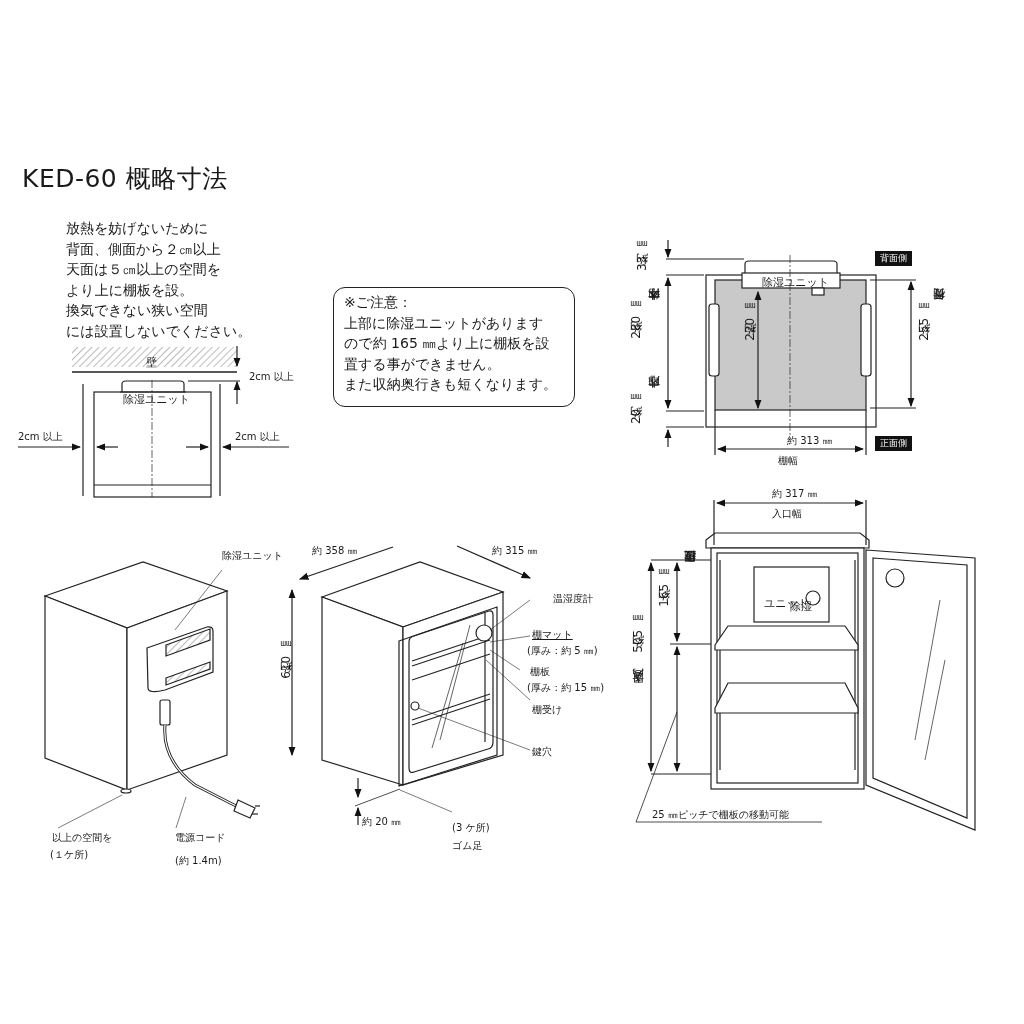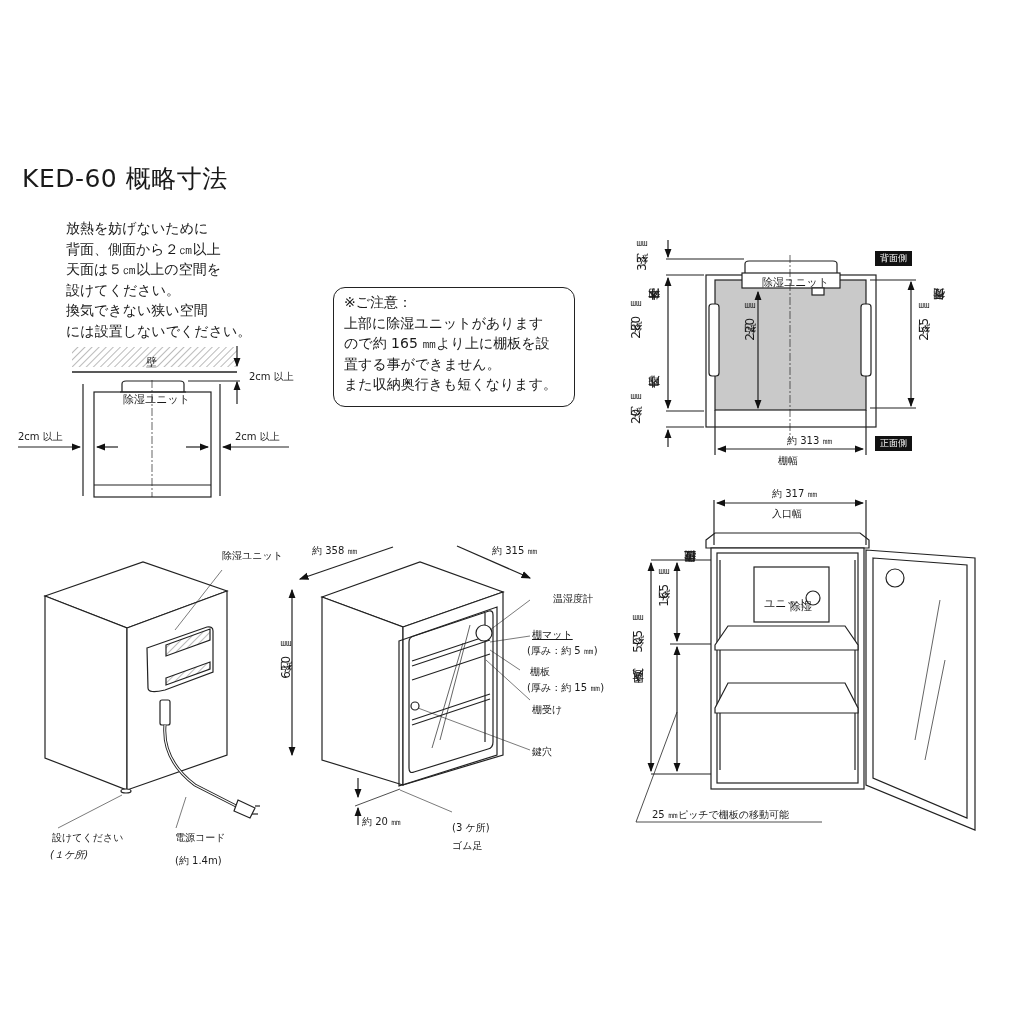--- a/index.html
+++ b/index.html
@@ -16,21 +16,21 @@
   .tag { background:#111; color:#fff; font-size:9px; padding:1px 5px; }
   svg { position:absolute; left:0; top:0; }
 </style>
 </head>
 <body>
 
 <div class="abs title">KED-60  概略寸法</div>
 <div class="abs note-left">放熱を妨げないために
 背面、側面から２㎝以上
 天面は５㎝以上の空間を
-設けてください。
+より上に棚板を設。
 換気できない狭い空間
 には設置しないでください。</div>
 <div class="abs caution">※ご注意：
 上部に除湿ユニットがあります
 ので約 165 ㎜より上に棚板を設
 置する事ができません。
 また収納奥行きも短くなります。</div>
 
 <svg width="1024" height="1024">
   <defs>
@@ -177,22 +177,22 @@
 <div class="abs vert lbl" style="left:646px;top:310px;">本体内寸</div>
 <div class="abs vert lbl-sm" style="left:628px;top:393px;">約 20 ㎜</div>
 <div class="abs vert lbl" style="left:646px;top:398px;">扉内寸</div>
 <div class="abs vert lbl" style="left:742px;top:302px;">約 220 ㎜</div>
 <div class="abs vert lbl" style="left:916px;top:302px;">約 255 ㎜</div>
 <div class="abs vert lbl" style="left:931px;top:310px;">棚奥行</div>
 <div class="abs lbl" style="left:771px;top:434px;margin-left:16px;">約 313 ㎜</div>
 <div class="abs lbl" style="left:778px;top:454px;">棚幅</div>
 
 <div class="abs lbl" style="left:222px;top:549px;">除湿ユニット</div>
-<div class="abs lbl" style="left:52px;top:831px;">設けてください</div>
-<div class="abs lbl" style="left:50px;top:848px;font-style:italic;">(１ケ所)</div>
+<div class="abs lbl" style="left:52px;top:831px;">以上の空間を</div>
+<div class="abs lbl" style="left:50px;top:848px;">(１ケ所)</div>
 <div class="abs lbl" style="left:175px;top:831px;">電源コード</div>
 <div class="abs lbl" style="left:175px;top:854px;">(約 1.4m)</div>
 
 <div class="abs lbl" style="left:312px;top:544px;">約 358 ㎜</div>
 <div class="abs lbl" style="left:492px;top:544px;">約 315 ㎜</div>
 <div class="abs vert lbl" style="left:278px;top:640px;">約 610 ㎜</div>
 <div class="abs lbl" style="left:362px;top:815px;">約 20 ㎜</div>
 <div class="abs lbl" style="left:532px;top:592px;margin-left:21px;">温湿度計</div>
 <div class="abs lbl" style="left:532px;top:628px;text-decoration:underline;">棚マット</div>
 <div class="abs lbl" style="left:527px;top:644px;">(厚み：約 5 ㎜)</div>

